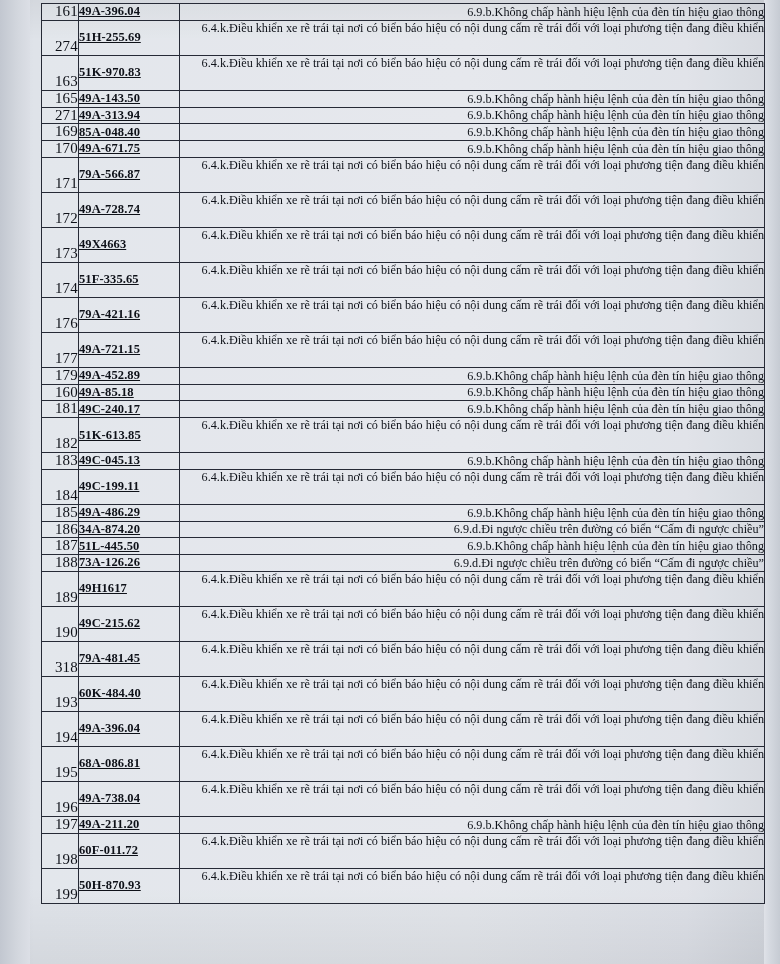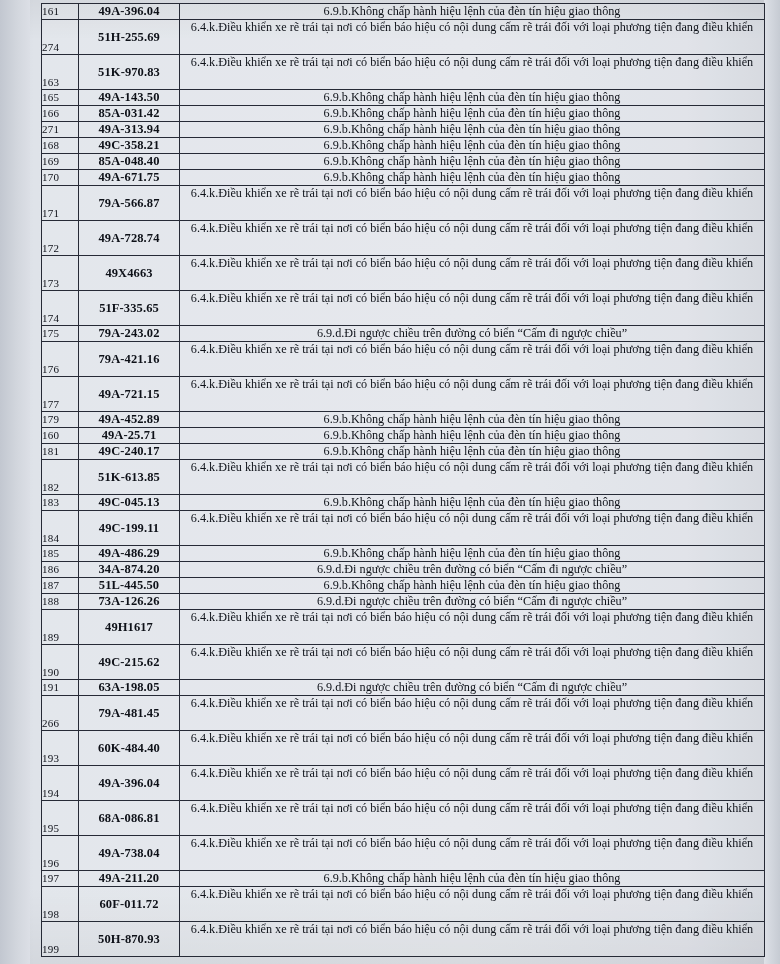--- a/index.html
+++ b/index.html
@@ -62,37 +62,37 @@
     padding: 0;
     color: #14171e;
     background: rgba(255,255,255,0.13);
   }
 
   col.col-index { width: 37px; }
   col.col-plate { width: 101px; }
   col.col-desc  { width: 585px; }
 
   td.cell-index {
-    text-align: left;
+    text-align: right;
     vertical-align: bottom;
-    font-size: 11px;
+    font-size: 15px;
     line-height: 1.05;
     padding-bottom: 1px;
     letter-spacing: 0.2px;
   }
   td.cell-plate {
-    text-align: center;
     vertical-align: middle;
     font-size: 12.5px;
     font-weight: bold;
     letter-spacing: 0.1px;
     white-space: nowrap;
+    text-decoration: underline;
   }
   td.cell-desc {
-    text-align: center;
+    text-align: right;
     vertical-align: top;
     font-size: 12.2px;
     padding-left: 3px;
     padding-top: 1px;
     line-height: 1.15;
     white-space: nowrap;
   }
 
   tr.row-short td.cell-index,
   tr.row-short td.cell-plate { vertical-align: middle; }
@@ -138,35 +138,25 @@
           <td class="cell-index">163</td>
           <td class="cell-plate">51K-970.83</td>
           <td class="cell-desc">6.4.k.Điều khiển xe rẽ trái tại nơi có biển báo hiệu có nội dung cấm rẽ trái đối với loại phương tiện đang điều khiển</td>
         </tr>
         <tr class="violation-row row-short">
           <td class="cell-index">165</td>
           <td class="cell-plate">49A-143.50</td>
           <td class="cell-desc">6.9.b.Không chấp hành hiệu lệnh của đèn tín hiệu giao thông</td>
         </tr>
         <tr class="violation-row row-short">
-          <td class="cell-index">166</td>
-          <td class="cell-plate">85A-031.42</td>
-          <td class="cell-desc">6.9.b.Không chấp hành hiệu lệnh của đèn tín hiệu giao thông</td>
-        </tr>
-        <tr class="violation-row row-short">
           <td class="cell-index">271</td>
           <td class="cell-plate">49A-313.94</td>
           <td class="cell-desc">6.9.b.Không chấp hành hiệu lệnh của đèn tín hiệu giao thông</td>
         </tr>
         <tr class="violation-row row-short">
-          <td class="cell-index">168</td>
-          <td class="cell-plate">49C-358.21</td>
-          <td class="cell-desc">6.9.b.Không chấp hành hiệu lệnh của đèn tín hiệu giao thông</td>
-        </tr>
-        <tr class="violation-row row-short">
           <td class="cell-index">169</td>
           <td class="cell-plate">85A-048.40</td>
           <td class="cell-desc">6.9.b.Không chấp hành hiệu lệnh của đèn tín hiệu giao thông</td>
         </tr>
         <tr class="violation-row row-short">
           <td class="cell-index">170</td>
           <td class="cell-plate">49A-671.75</td>
           <td class="cell-desc">6.9.b.Không chấp hành hiệu lệnh của đèn tín hiệu giao thông</td>
         </tr>
         <tr class="violation-row row-tall">
@@ -182,43 +172,38 @@
         <tr class="violation-row row-tall">
           <td class="cell-index">173</td>
           <td class="cell-plate">49X4663</td>
           <td class="cell-desc">6.4.k.Điều khiển xe rẽ trái tại nơi có biển báo hiệu có nội dung cấm rẽ trái đối với loại phương tiện đang điều khiển</td>
         </tr>
         <tr class="violation-row row-tall">
           <td class="cell-index">174</td>
           <td class="cell-plate">51F-335.65</td>
           <td class="cell-desc">6.4.k.Điều khiển xe rẽ trái tại nơi có biển báo hiệu có nội dung cấm rẽ trái đối với loại phương tiện đang điều khiển</td>
         </tr>
-        <tr class="violation-row row-short">
-          <td class="cell-index">175</td>
-          <td class="cell-plate">79A-243.02</td>
-          <td class="cell-desc">6.9.d.Đi ngược chiều trên đường có biển “Cấm đi ngược chiều”</td>
-        </tr>
         <tr class="violation-row row-tall">
           <td class="cell-index">176</td>
           <td class="cell-plate">79A-421.16</td>
           <td class="cell-desc">6.4.k.Điều khiển xe rẽ trái tại nơi có biển báo hiệu có nội dung cấm rẽ trái đối với loại phương tiện đang điều khiển</td>
         </tr>
         <tr class="violation-row row-tall">
           <td class="cell-index">177</td>
           <td class="cell-plate">49A-721.15</td>
           <td class="cell-desc">6.4.k.Điều khiển xe rẽ trái tại nơi có biển báo hiệu có nội dung cấm rẽ trái đối với loại phương tiện đang điều khiển</td>
         </tr>
         <tr class="violation-row row-short">
           <td class="cell-index">179</td>
           <td class="cell-plate">49A-452.89</td>
           <td class="cell-desc">6.9.b.Không chấp hành hiệu lệnh của đèn tín hiệu giao thông</td>
         </tr>
         <tr class="violation-row row-short">
           <td class="cell-index">160</td>
-          <td class="cell-plate">49A-25.71</td>
+          <td class="cell-plate">49A-85.18</td>
           <td class="cell-desc">6.9.b.Không chấp hành hiệu lệnh của đèn tín hiệu giao thông</td>
         </tr>
         <tr class="violation-row row-short">
           <td class="cell-index">181</td>
           <td class="cell-plate">49C-240.17</td>
           <td class="cell-desc">6.9.b.Không chấp hành hiệu lệnh của đèn tín hiệu giao thông</td>
         </tr>
         <tr class="violation-row row-tall">
           <td class="cell-index">182</td>
           <td class="cell-plate">51K-613.85</td>
@@ -257,27 +242,22 @@
         <tr class="violation-row row-tall">
           <td class="cell-index">189</td>
           <td class="cell-plate">49H1617</td>
           <td class="cell-desc">6.4.k.Điều khiển xe rẽ trái tại nơi có biển báo hiệu có nội dung cấm rẽ trái đối với loại phương tiện đang điều khiển</td>
         </tr>
         <tr class="violation-row row-tall">
           <td class="cell-index">190</td>
           <td class="cell-plate">49C-215.62</td>
           <td class="cell-desc">6.4.k.Điều khiển xe rẽ trái tại nơi có biển báo hiệu có nội dung cấm rẽ trái đối với loại phương tiện đang điều khiển</td>
         </tr>
-        <tr class="violation-row row-short">
-          <td class="cell-index">191</td>
-          <td class="cell-plate">63A-198.05</td>
-          <td class="cell-desc">6.9.d.Đi ngược chiều trên đường có biển “Cấm đi ngược chiều”</td>
-        </tr>
-        <tr class="violation-row row-tall">
-          <td class="cell-index">266</td>
+        <tr class="violation-row row-tall">
+          <td class="cell-index">318</td>
           <td class="cell-plate">79A-481.45</td>
           <td class="cell-desc">6.4.k.Điều khiển xe rẽ trái tại nơi có biển báo hiệu có nội dung cấm rẽ trái đối với loại phương tiện đang điều khiển</td>
         </tr>
         <tr class="violation-row row-tall">
           <td class="cell-index">193</td>
           <td class="cell-plate">60K-484.40</td>
           <td class="cell-desc">6.4.k.Điều khiển xe rẽ trái tại nơi có biển báo hiệu có nội dung cấm rẽ trái đối với loại phương tiện đang điều khiển</td>
         </tr>
         <tr class="violation-row row-tall">
           <td class="cell-index">194</td>

